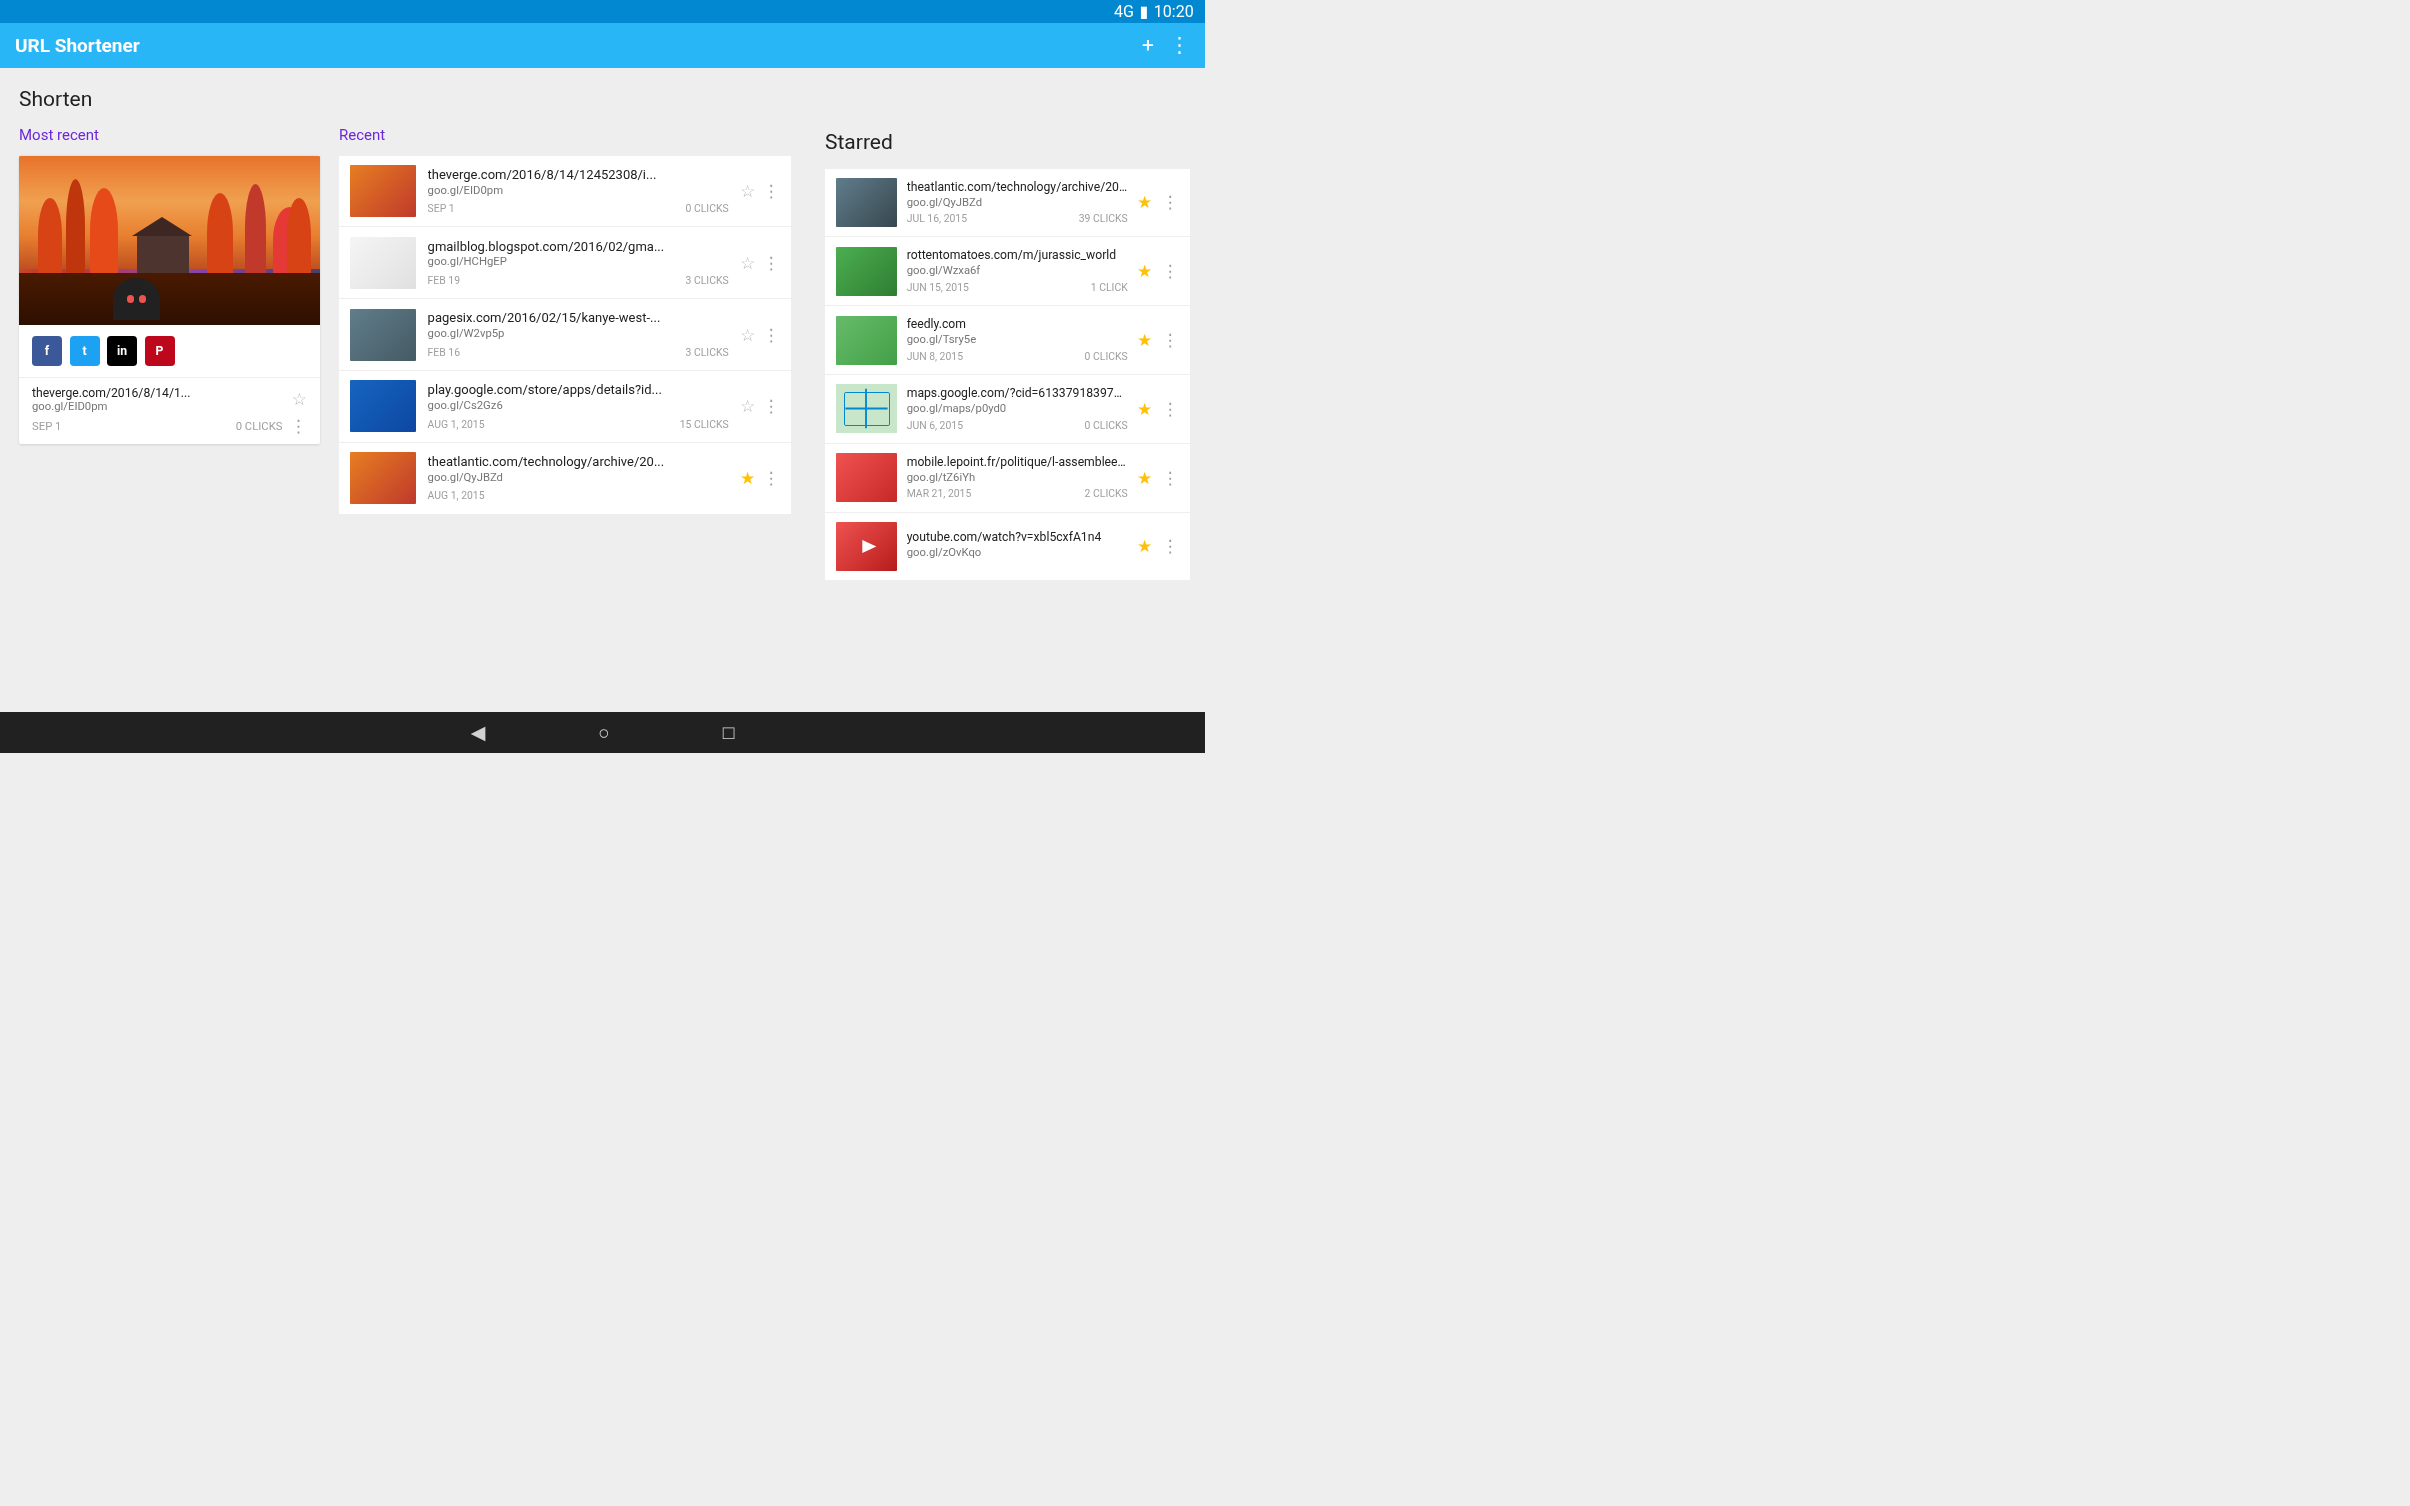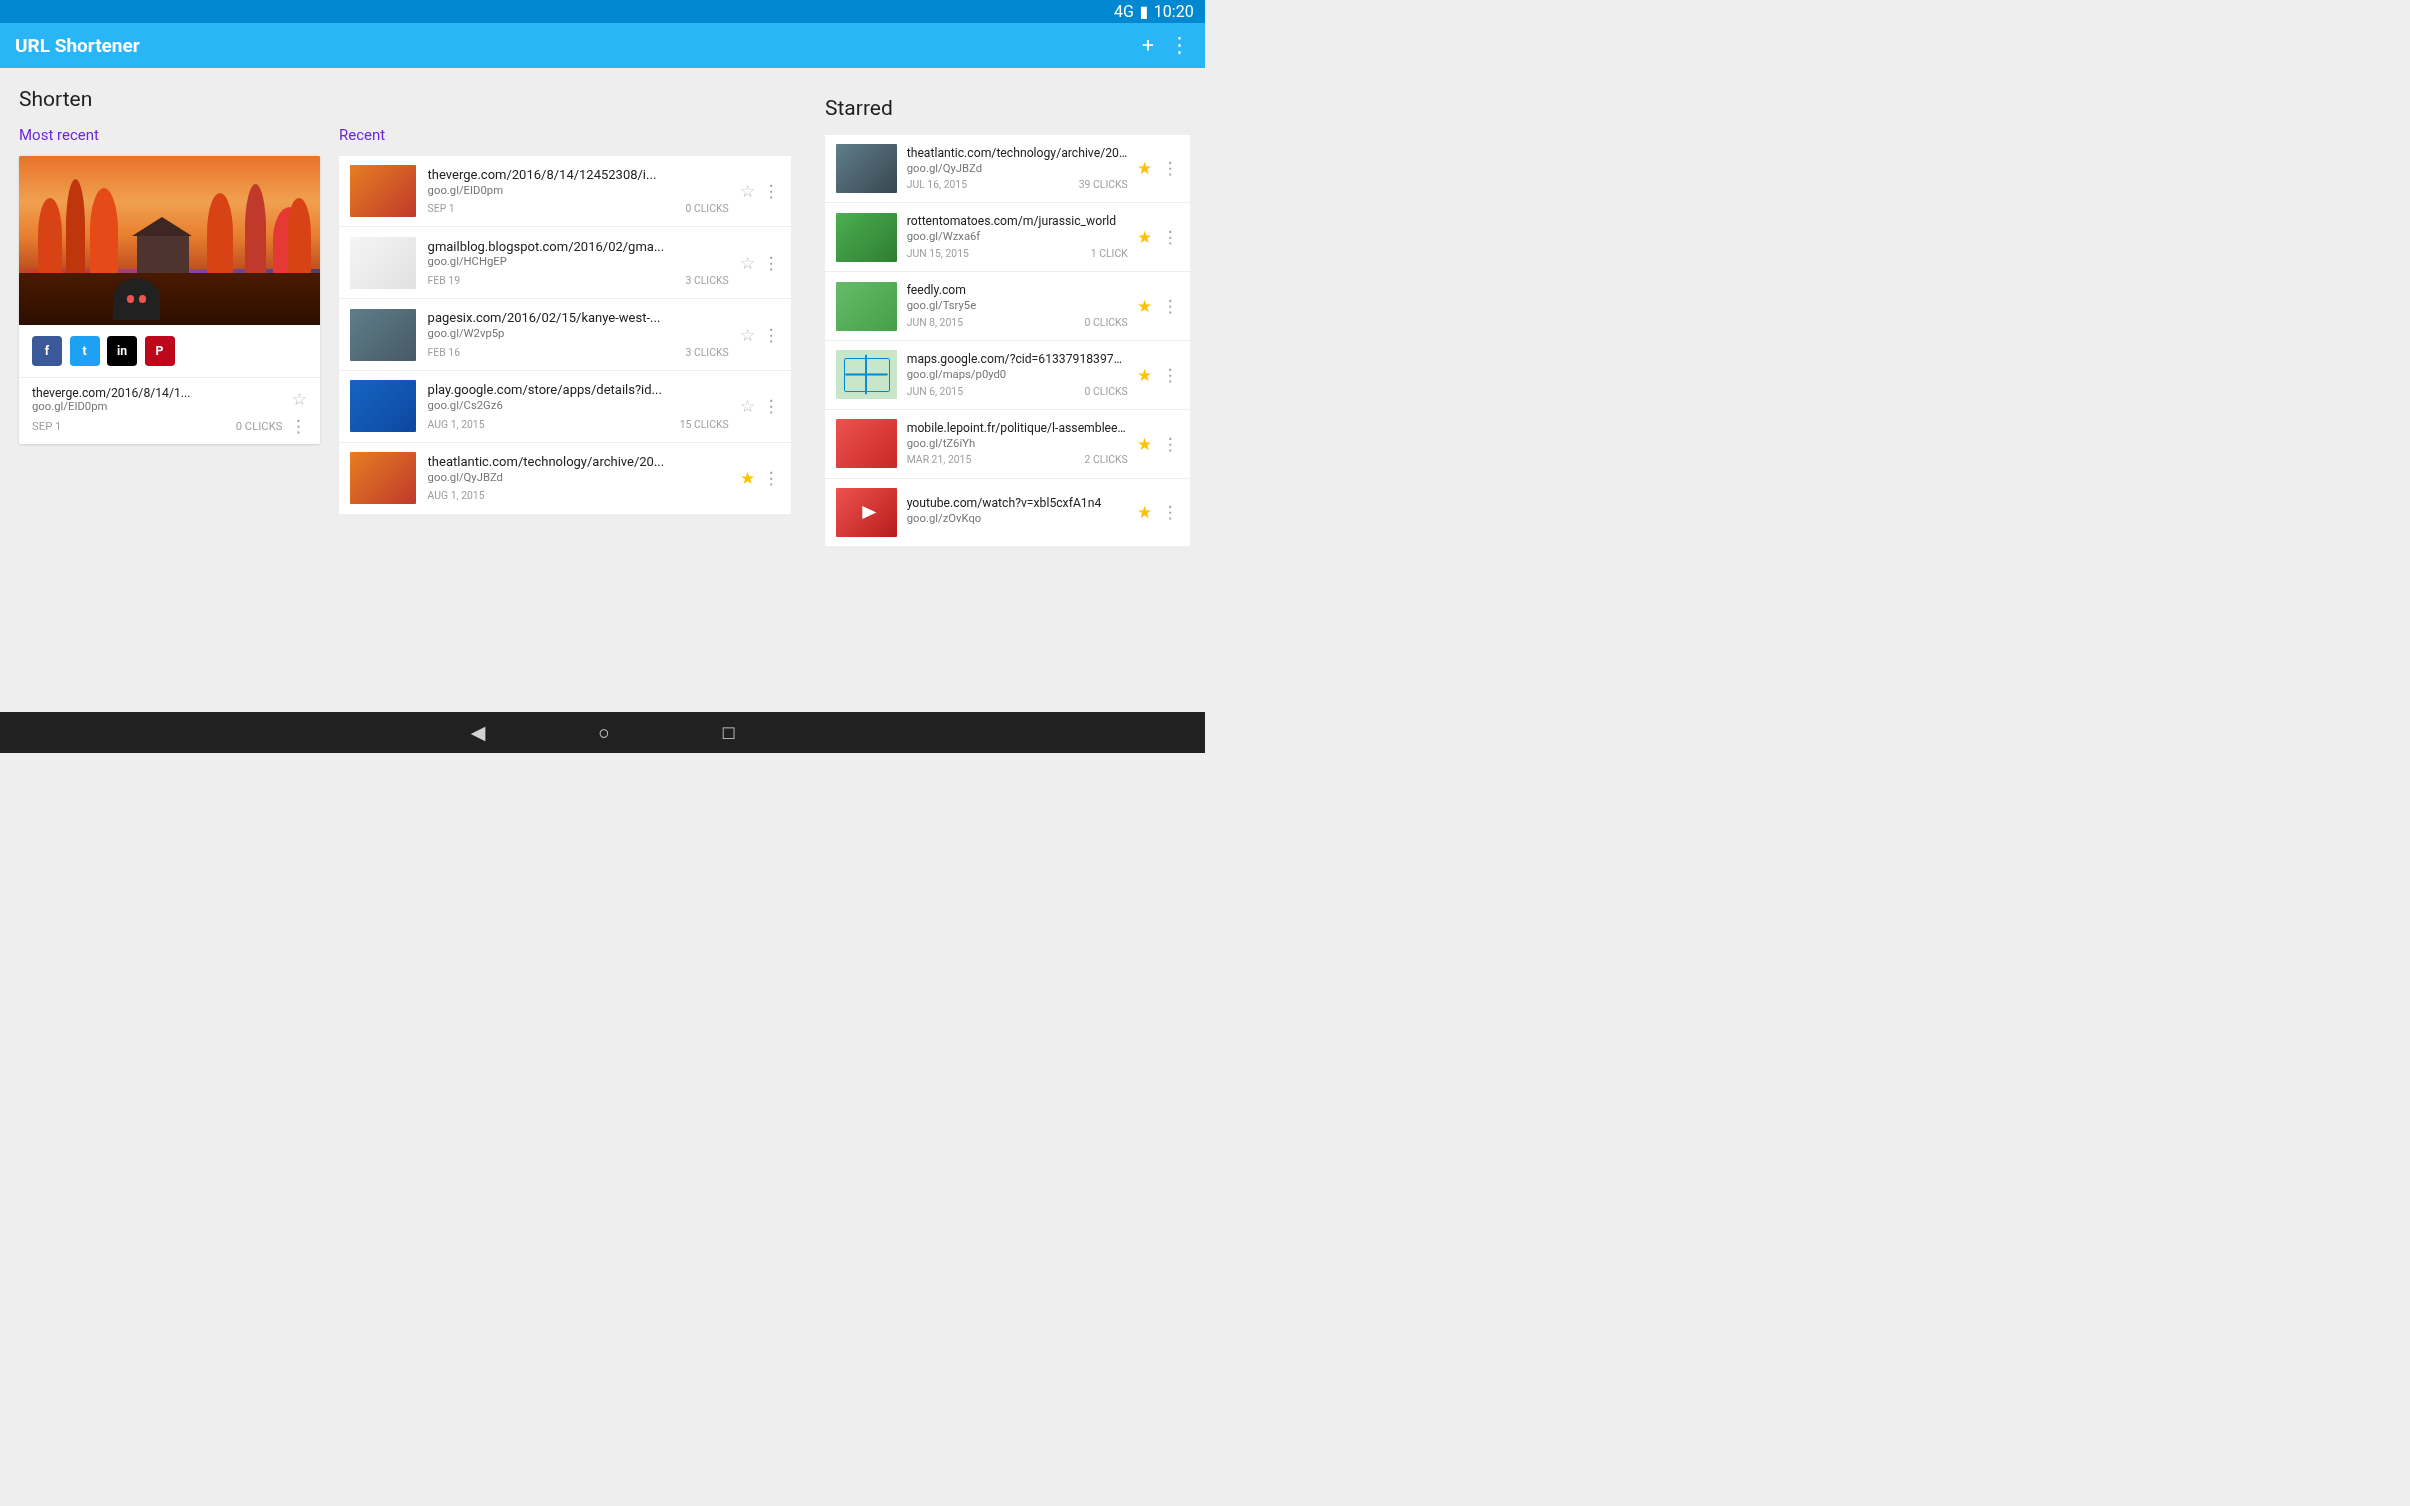--- a/index.html
+++ b/index.html
@@ -67,20 +67,21 @@
       padding: 19px 19px 0 19px;
       overflow: hidden;
     }
 
     
     .right-panel {
       flex: 1;
       padding: 28px 15px 0 15px;
       border-left: none;
       overflow: hidden;
+      margin-top: 34px;
     }
 
     .section-title {
       font-size: 21px;
       font-weight: 400;
       color: #212121;
       margin-bottom: 15px;
     }
 
     

